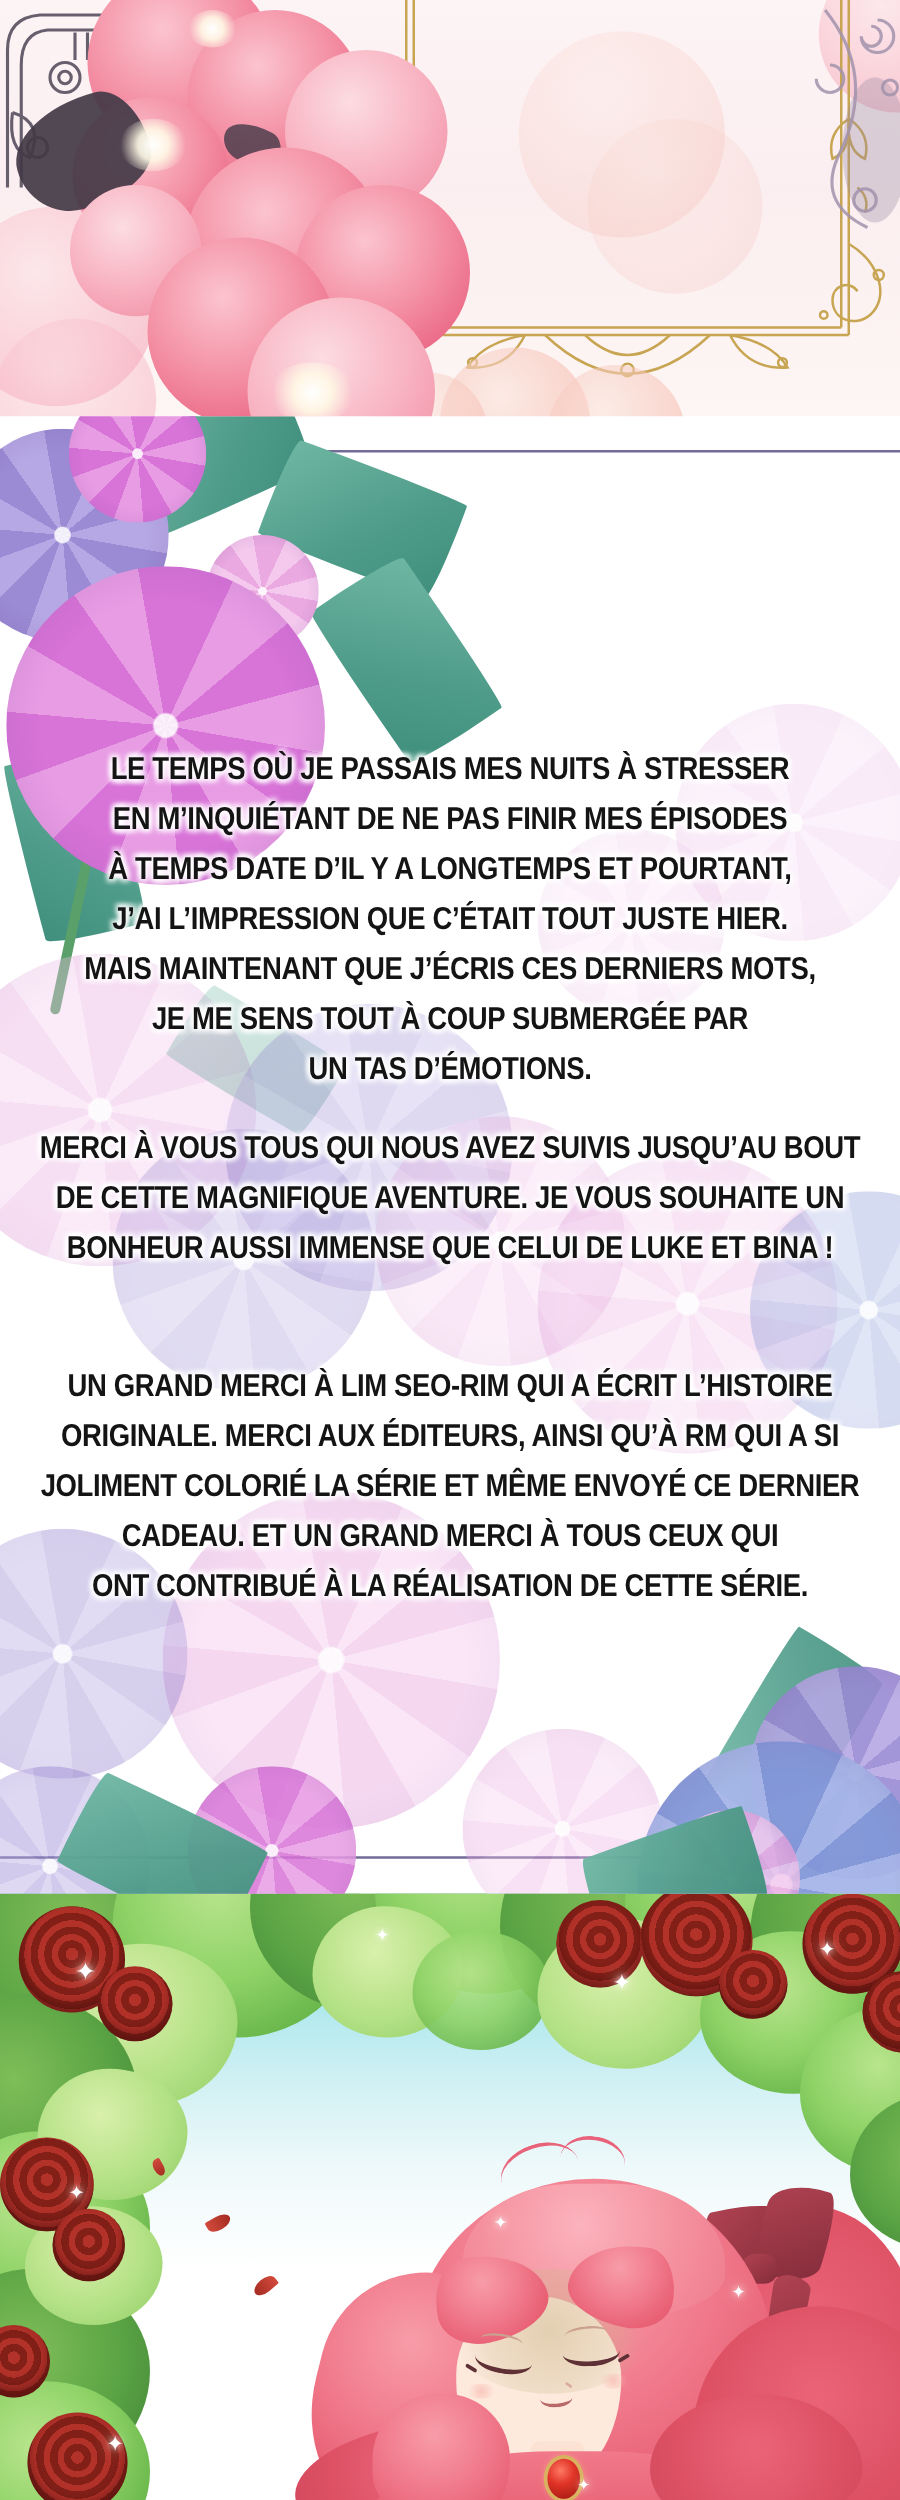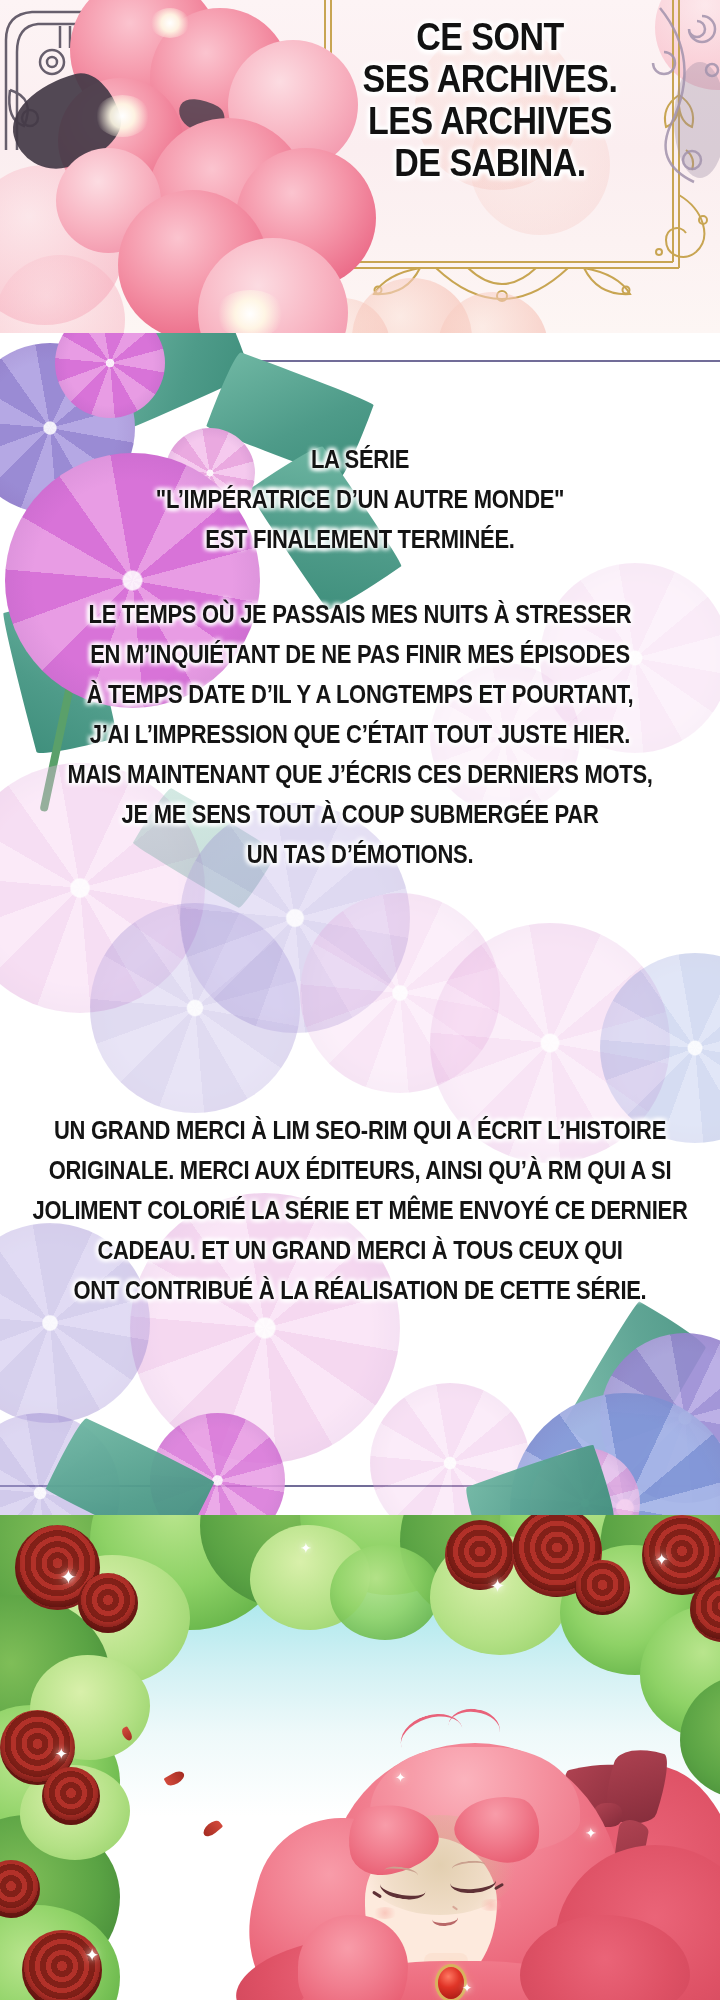--- a/index.html
+++ b/index.html
@@ -158,26 +158,20 @@
     <div class="rose peach" style="left:415px;top:25px;width:165px;height:165px;opacity:.25;z-index:2"></div>
     <div class="rose peach" style="left:470px;top:95px;width:140px;height:140px;opacity:.2;z-index:2"></div>
     <div class="rose peach" style="left:352px;top:278px;width:120px;height:120px;opacity:.6;z-index:2"></div>
     <div class="rose peach" style="left:438px;top:292px;width:110px;height:110px;opacity:.55;z-index:2"></div>
     <div class="rose peach" style="left:295px;top:298px;width:95px;height:95px;opacity:.45;z-index:2"></div>
 
     <div class="glow" style="left:95px;top:95px;width:55px;height:42px;z-index:5"></div>
     <div class="glow" style="left:215px;top:290px;width:70px;height:48px;z-index:5"></div>
     <div class="glow" style="left:150px;top:8px;width:40px;height:30px;z-index:5"></div>
 
-    <div class="caption">
-      <span class="cap-line">CE SONT</span>
-      <span class="cap-line">SES ARCHIVES.</span>
-      <span class="cap-line">LES ARCHIVES</span>
-      <span class="cap-line">DE SABINA.</span>
-    </div>
   </section>
 
   <section class="panel-note">
     <div class="rule" style="top:27px;"></div>
     <div class="rule" style="top:1152px;"></div>
 
     <div class="leaf" style="left:95px;top:-5px;width:150px;height:80px;transform:rotate(-25deg);"></div>
     <div class="leaf" style="left:215px;top:40px;width:150px;height:85px;transform:rotate(20deg);"></div>
     <div class="leaf" style="left:250px;top:150px;width:150px;height:90px;transform:rotate(55deg);"></div>
     <div class="leaf" style="left:-15px;top:300px;width:150px;height:85px;transform:rotate(75deg);"></div>
@@ -202,35 +196,35 @@
     <div class="bloom purple" style="left:-40px;top:1080px;width:160px;height:160px;opacity:.45;"></div>
     <div class="bloom pink" style="left:370px;top:1050px;width:160px;height:160px;opacity:.35;"></div>
     <div class="bloom magenta" style="left:150px;top:1080px;width:135px;height:135px;opacity:.85;"></div>
     <div class="leaf" style="left:55px;top:1110px;width:150px;height:85px;transform:rotate(25deg);opacity:.95;"></div>
     <div class="leaf" style="left:560px;top:1010px;width:150px;height:85px;transform:rotate(-60deg);opacity:.9;"></div>
     <div class="bloom purple" style="left:600px;top:1000px;width:170px;height:170px;opacity:.9;"></div>
     <div class="bloom blue" style="left:510px;top:1060px;width:230px;height:230px;opacity:.95;"></div>
     <div class="bloom pink" style="left:530px;top:1115px;width:110px;height:110px;opacity:.8;"></div>
     <div class="leaf" style="left:470px;top:1130px;width:140px;height:80px;transform:rotate(-20deg);opacity:.95;"></div>
 
-    <div class="note-text" style="top:107px;">
-      <span class="note-line">LA SÉRIE</span>
-      <span class="note-line">"L’IMPÉRATRICE D’UN AUTRE MONDE"</span>
-      <span class="note-line">EST FINALEMENT TERMINÉE.</span>
-    </div>
     <div class="note-text" style="top:262px;">
       <span class="note-line">LE TEMPS OÙ JE PASSAIS MES NUITS À STRESSER</span>
       <span class="note-line">EN M’INQUIÉTANT DE NE PAS FINIR MES ÉPISODES</span>
       <span class="note-line">À TEMPS DATE D’IL Y A LONGTEMPS ET POURTANT,</span>
       <span class="note-line">J’AI L’IMPRESSION QUE C’ÉTAIT TOUT JUSTE HIER.</span>
       <span class="note-line">MAIS MAINTENANT QUE J’ÉCRIS CES DERNIERS MOTS,</span>
       <span class="note-line">JE ME SENS TOUT À COUP SUBMERGÉE PAR</span>
       <span class="note-line">UN TAS D’ÉMOTIONS.</span>
     </div>
-    <div class="note-text" style="top:778px;">
+    <div class="note-text" style="top:565px;">
+      <span class="note-line">MERCI À VOUS TOUS QUI NOUS AVEZ SUIVIS JUSQU’AU BOUT</span>
+      <span class="note-line">DE CETTE MAGNIFIQUE AVENTURE. JE VOUS SOUHAITE UN</span>
+      <span class="note-line">BONHEUR AUSSI IMMENSE QUE CELUI DE LUKE ET BINA !</span>
+    </div>
+    <div class="note-text" style="top:756px;">
       <span class="note-line">UN GRAND MERCI À LIM SEO-RIM QUI A ÉCRIT L’HISTOIRE</span>
       <span class="note-line">ORIGINALE. MERCI AUX ÉDITEURS, AINSI QU’À RM QUI A SI</span>
       <span class="note-line">JOLIMENT COLORIÉ LA SÉRIE ET MÊME ENVOYÉ CE DERNIER</span>
       <span class="note-line">CADEAU. ET UN GRAND MERCI À TOUS CEUX QUI</span>
       <span class="note-line">ONT CONTRIBUÉ À LA RÉALISATION DE CETTE SÉRIE.</span>
     </div>
   </section>
 
   <section class="panel-art">
     <div class="canopy-back"></div>

